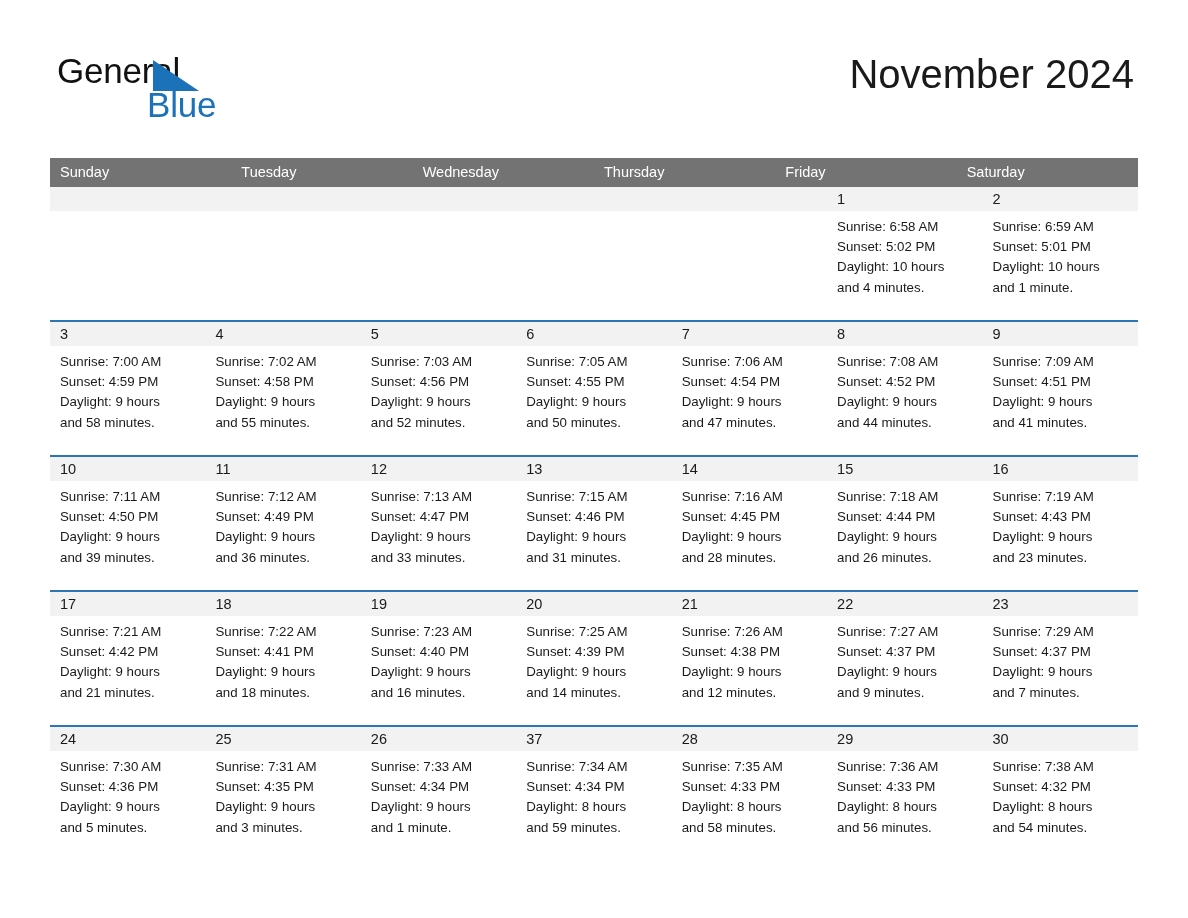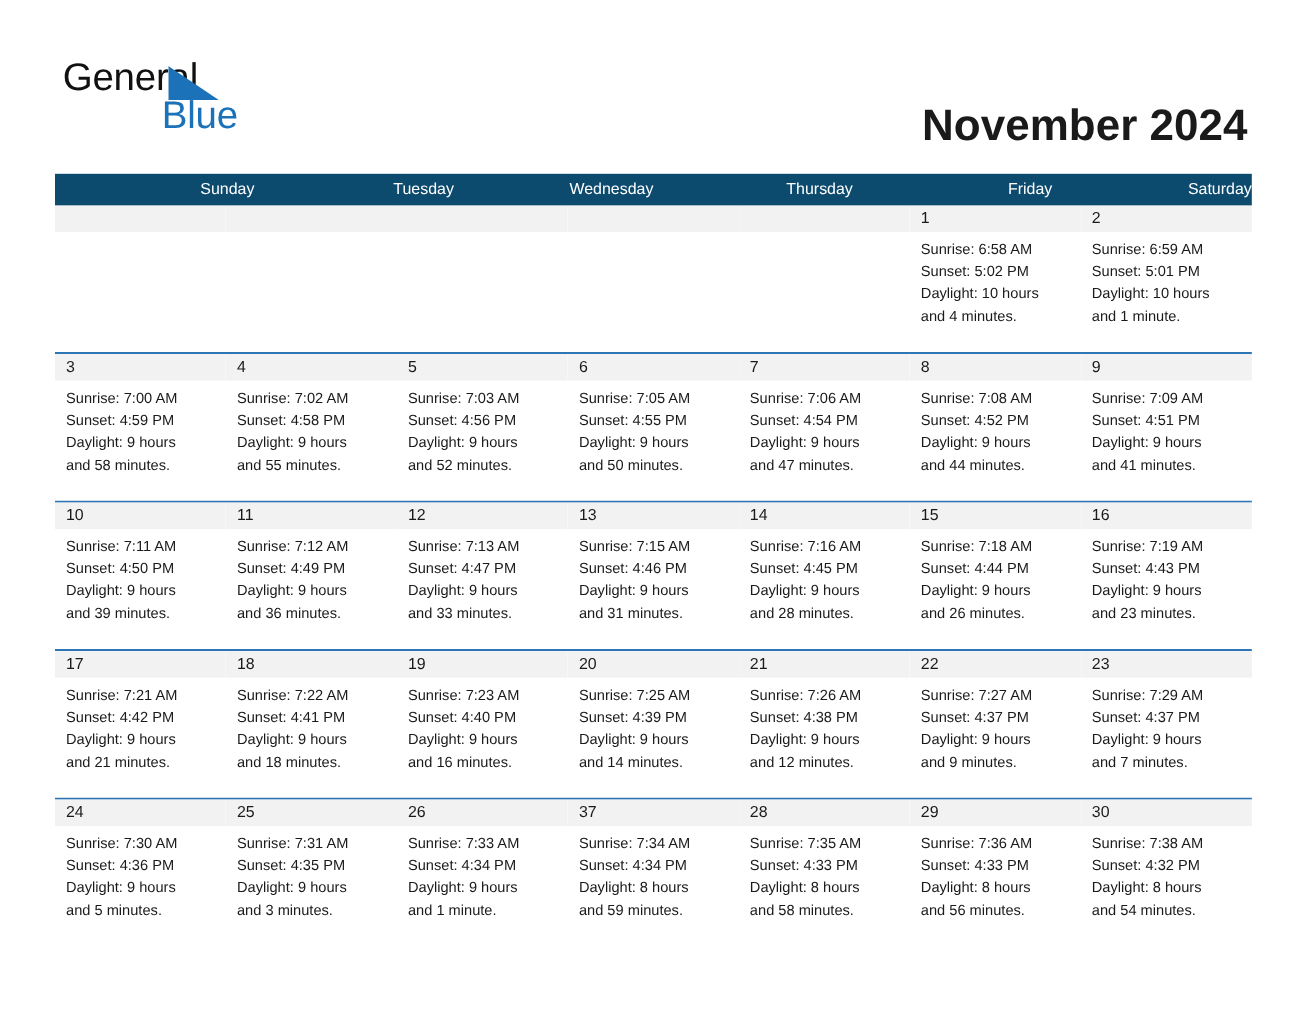--- a/index.html
+++ b/index.html
@@ -70,47 +70,45 @@
 
   .title-block {
     position: absolute;
     right: 54px;
     top: 50px;
     text-align: right;
   }
   .month-title {
     font-size: 40px;
     line-height: 48px;
-    font-weight: 700;
+    font-weight: 400;
     color: #1a1a1a;
     white-space: nowrap;
-    margin-top: 40px;
   }
   .location-title {
     margin-top: 6px;
     font-size: 24px;
     line-height: 30px;
     font-weight: 400;
     color: #1a1a1a;
     white-space: nowrap;
   }
 
   
   .calendar {
     position: absolute;
     left: 50px;
     top: 158px;
     width: 1088px;
   }
 
   .weekday-row {
     display: flex;
-    background: #0c4a6e;
+    background: #737373;
     height: 29px;
-    text-align: right;
   }
   .weekday-cell {
     flex: 1 1 0;
     min-width: 0;
     color: #ffffff;
     font-size: 14.5px;
     line-height: 29px;
     padding-left: 10px;
     box-sizing: border-box;
     white-space: nowrap;

